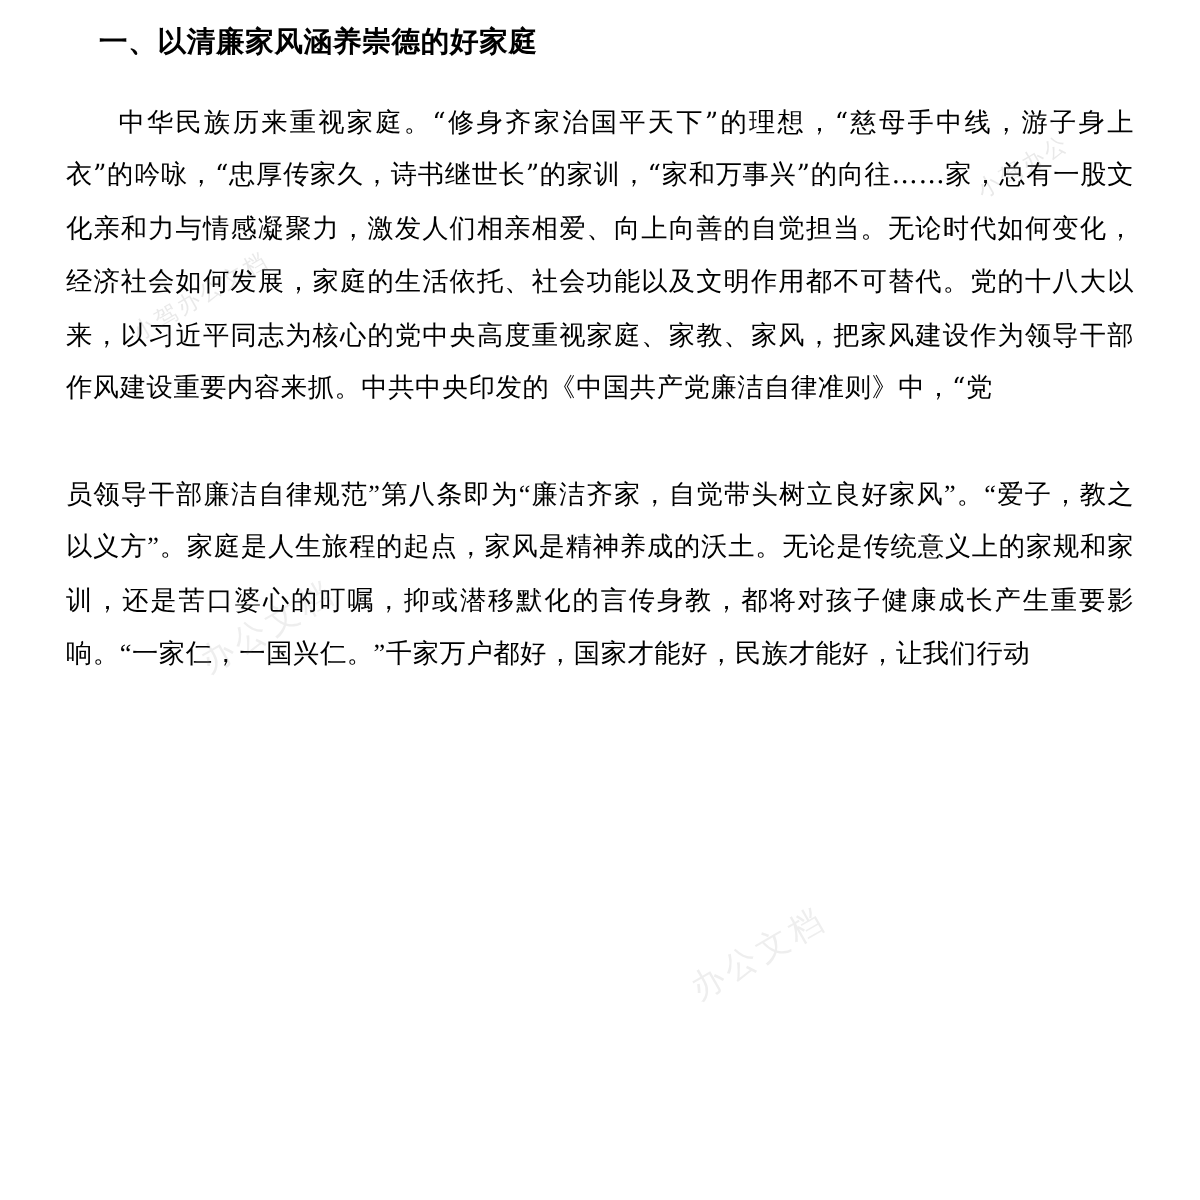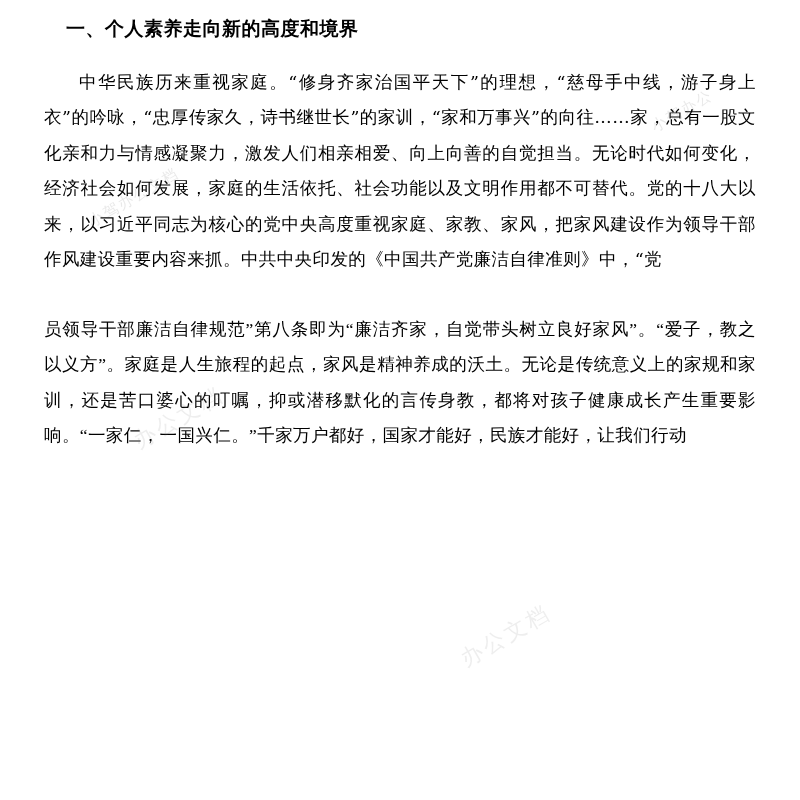--- a/index.html
+++ b/index.html
@@ -71,21 +71,21 @@
   .wm-1 { left: 85px;  top: 215px; }
   .wm-2 { left: 128px; top: 430px; font-size: 22px; letter-spacing: 3px; color: rgba(120,120,120,0.13); }
   .wm-3 { left: 455px; top: 648px; font-size: 22px; letter-spacing: 3px; color: rgba(120,120,120,0.13); }
   .wm-4 { left: 648px; top: 120px; }
 </style>
 </head>
 <body>
 
 <div class="page">
 
-  <h1 class="heading">一、个人素养走向新的高度和境界</h1>
+  <h1 class="heading">一、以清廉家风涵养崇德的好家庭</h1>
 
 
   <p class="para">中华民族历来重视家庭。“修身齐家治国平天下”的理想，“慈母手中线，游子身上衣”的吟咏，“忠厚传家久，诗书继世长”的家训，“家和万事兴”的向往……家，总有一股文化亲和力与情感凝聚力，激发人们相亲相爱、向上向善的自觉担当。无论时代如何变化，经济社会如何发展，家庭的生活依托、社会功能以及文明作用都不可替代。党的十八大以来，以习近平同志为核心的党中央高度重视家庭、家教、家风，把家风建设作为领导干部作风建设重要内容来抓。中共中央印发的《中国共产党廉洁自律准则》中，“党</p>
 
   <div class="gap"></div>
 
   <p class="para cont last">员领导干部廉洁自律规范”第八条即为“廉洁齐家，自觉带头树立良好家风”。“爱子，教之以义方”。家庭是人生旅程的起点，家风是精神养成的沃土。无论是传统意义上的家规和家训，还是苦口婆心的叮嘱，抑或潜移默化的言传身教，都将对孩子健康成长产生重要影响。“一家仁，一国兴仁。”千家万户都好，国家才能好，民族才能好，让我们行动</p>
 
   <div class="wm-layer">
     <span class="wm wm-1">小驾办公文档</span>

